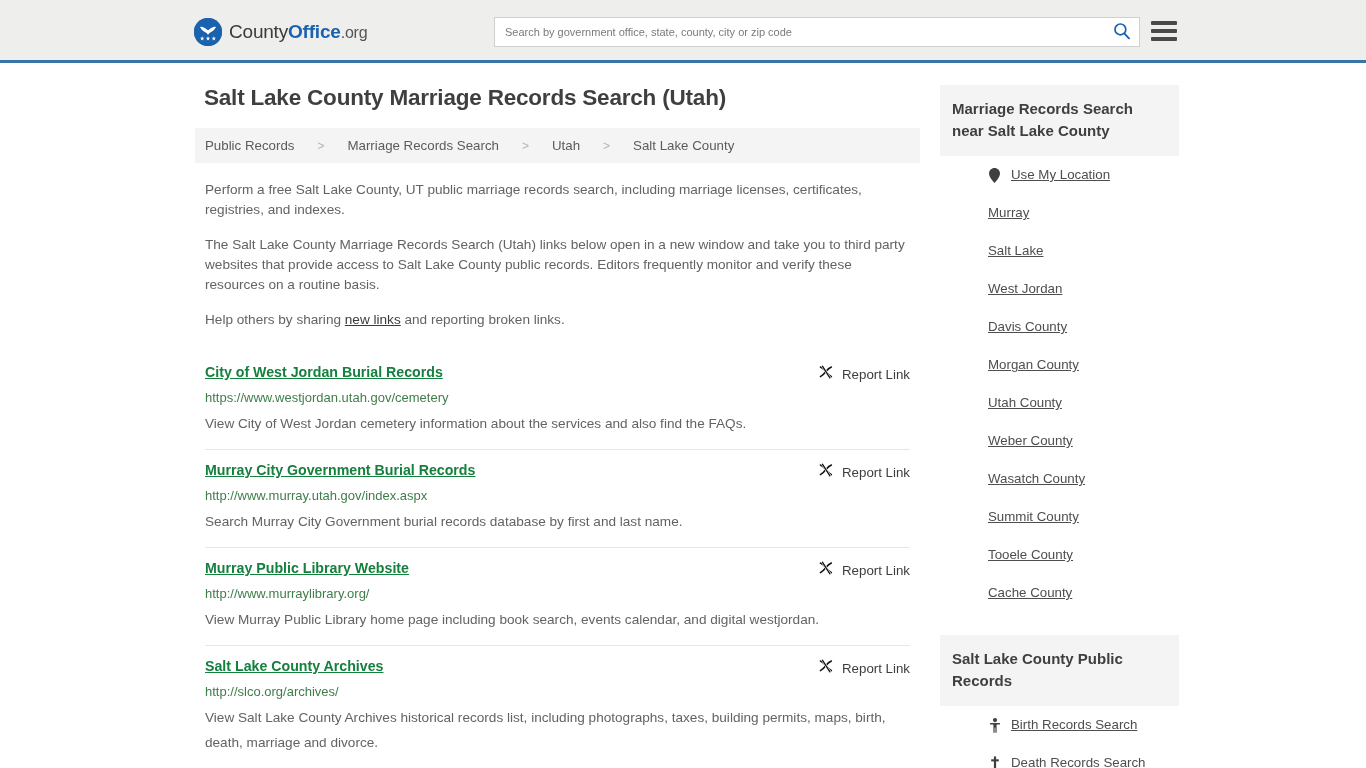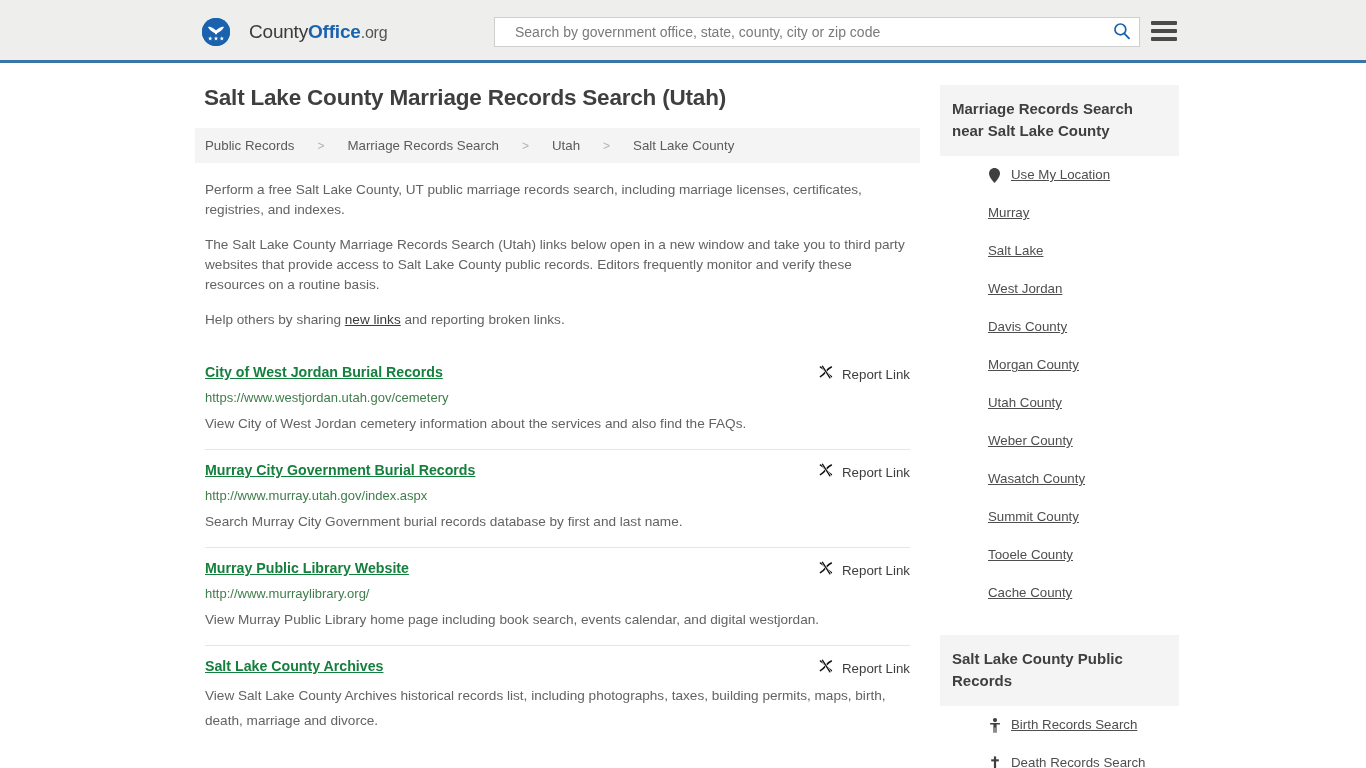--- a/index.html
+++ b/index.html
@@ -17,25 +17,25 @@
     width: 100%;
     height: 63px;
     background: #eeeeec;
     border-bottom: 3px solid #3a75a8;
     position: relative;
     display: flex;
     align-items: center;
   }
   .logo-wrap {
     position: absolute;
-    left: 202px;
+    left: 194px;
     top: 18px;
     display: flex;
     align-items: center;
-    gap: 19px;
+    gap: 7px;
     cursor: pointer;
   }
   .logo-mark {
     width: 28px; height: 28px;
     border-radius: 50%;
     background: #1a62ae;
     position: relative;
     flex: 0 0 auto;
     display: block;
   }
@@ -60,22 +60,22 @@
     background: #ffffff;
     border: 1px solid #cfcfcf;
     display: flex;
     align-items: center;
   }
   .search-input {
     border: 0;
     outline: 0;
     flex: 1;
     height: 32px;
-    padding: 0 20px;
-    font-size: 14px;
+    padding: 0 10px;
+    font-size: 11px;
     color: #333;
     background: transparent;
     font-family: "Liberation Sans", sans-serif;
   }
   .search-input::placeholder { color: #7a7a7a; }
   .search-btn {
     width: 34px; height: 28px;
     background: transparent;
     border: 0;
     cursor: pointer;
@@ -370,20 +370,21 @@
                 <svg width="16" height="16" viewBox="0 0 16 16">
                   <path d="M2.4 3.0 C4.6 4.0 6.4 5.6 7.6 7.2 C8.9 8.9 10.6 10.9 13.4 12.6" stroke="#111" stroke-width="1.5" fill="none" stroke-linecap="round"></path>
                   <path d="M13.4 3.0 C11.2 4.0 9.4 5.6 8.2 7.2 C6.9 8.9 5.2 10.9 2.4 12.6" stroke="#111" stroke-width="1.5" fill="none" stroke-linecap="round"></path>
                   <path d="M4.2 1.9 L12.2 14.2" stroke="#ffffff" stroke-width="2.4" fill="none"></path>
                   <path d="M4.4 2.2 L11.9 13.9" stroke="#111" stroke-width="1.3" fill="none" stroke-linecap="round"></path>
                 </svg>
               </span>
               <span class="report-label">Report Link</span>
             </div>
           </div>
+          <a class="link-url">http://slco.org/archives/</a>
           <div class="link-desc">View Salt Lake County Archives historical records list, including photographs, taxes, building permits, maps, birth, death, marriage and divorce.</div>
         </div>
 
       </div>
     </div>
 
     <div class="side-col">
 
       <div class="side-head">Marriage Records Search near Salt Lake County</div>
       <div class="side-links">

